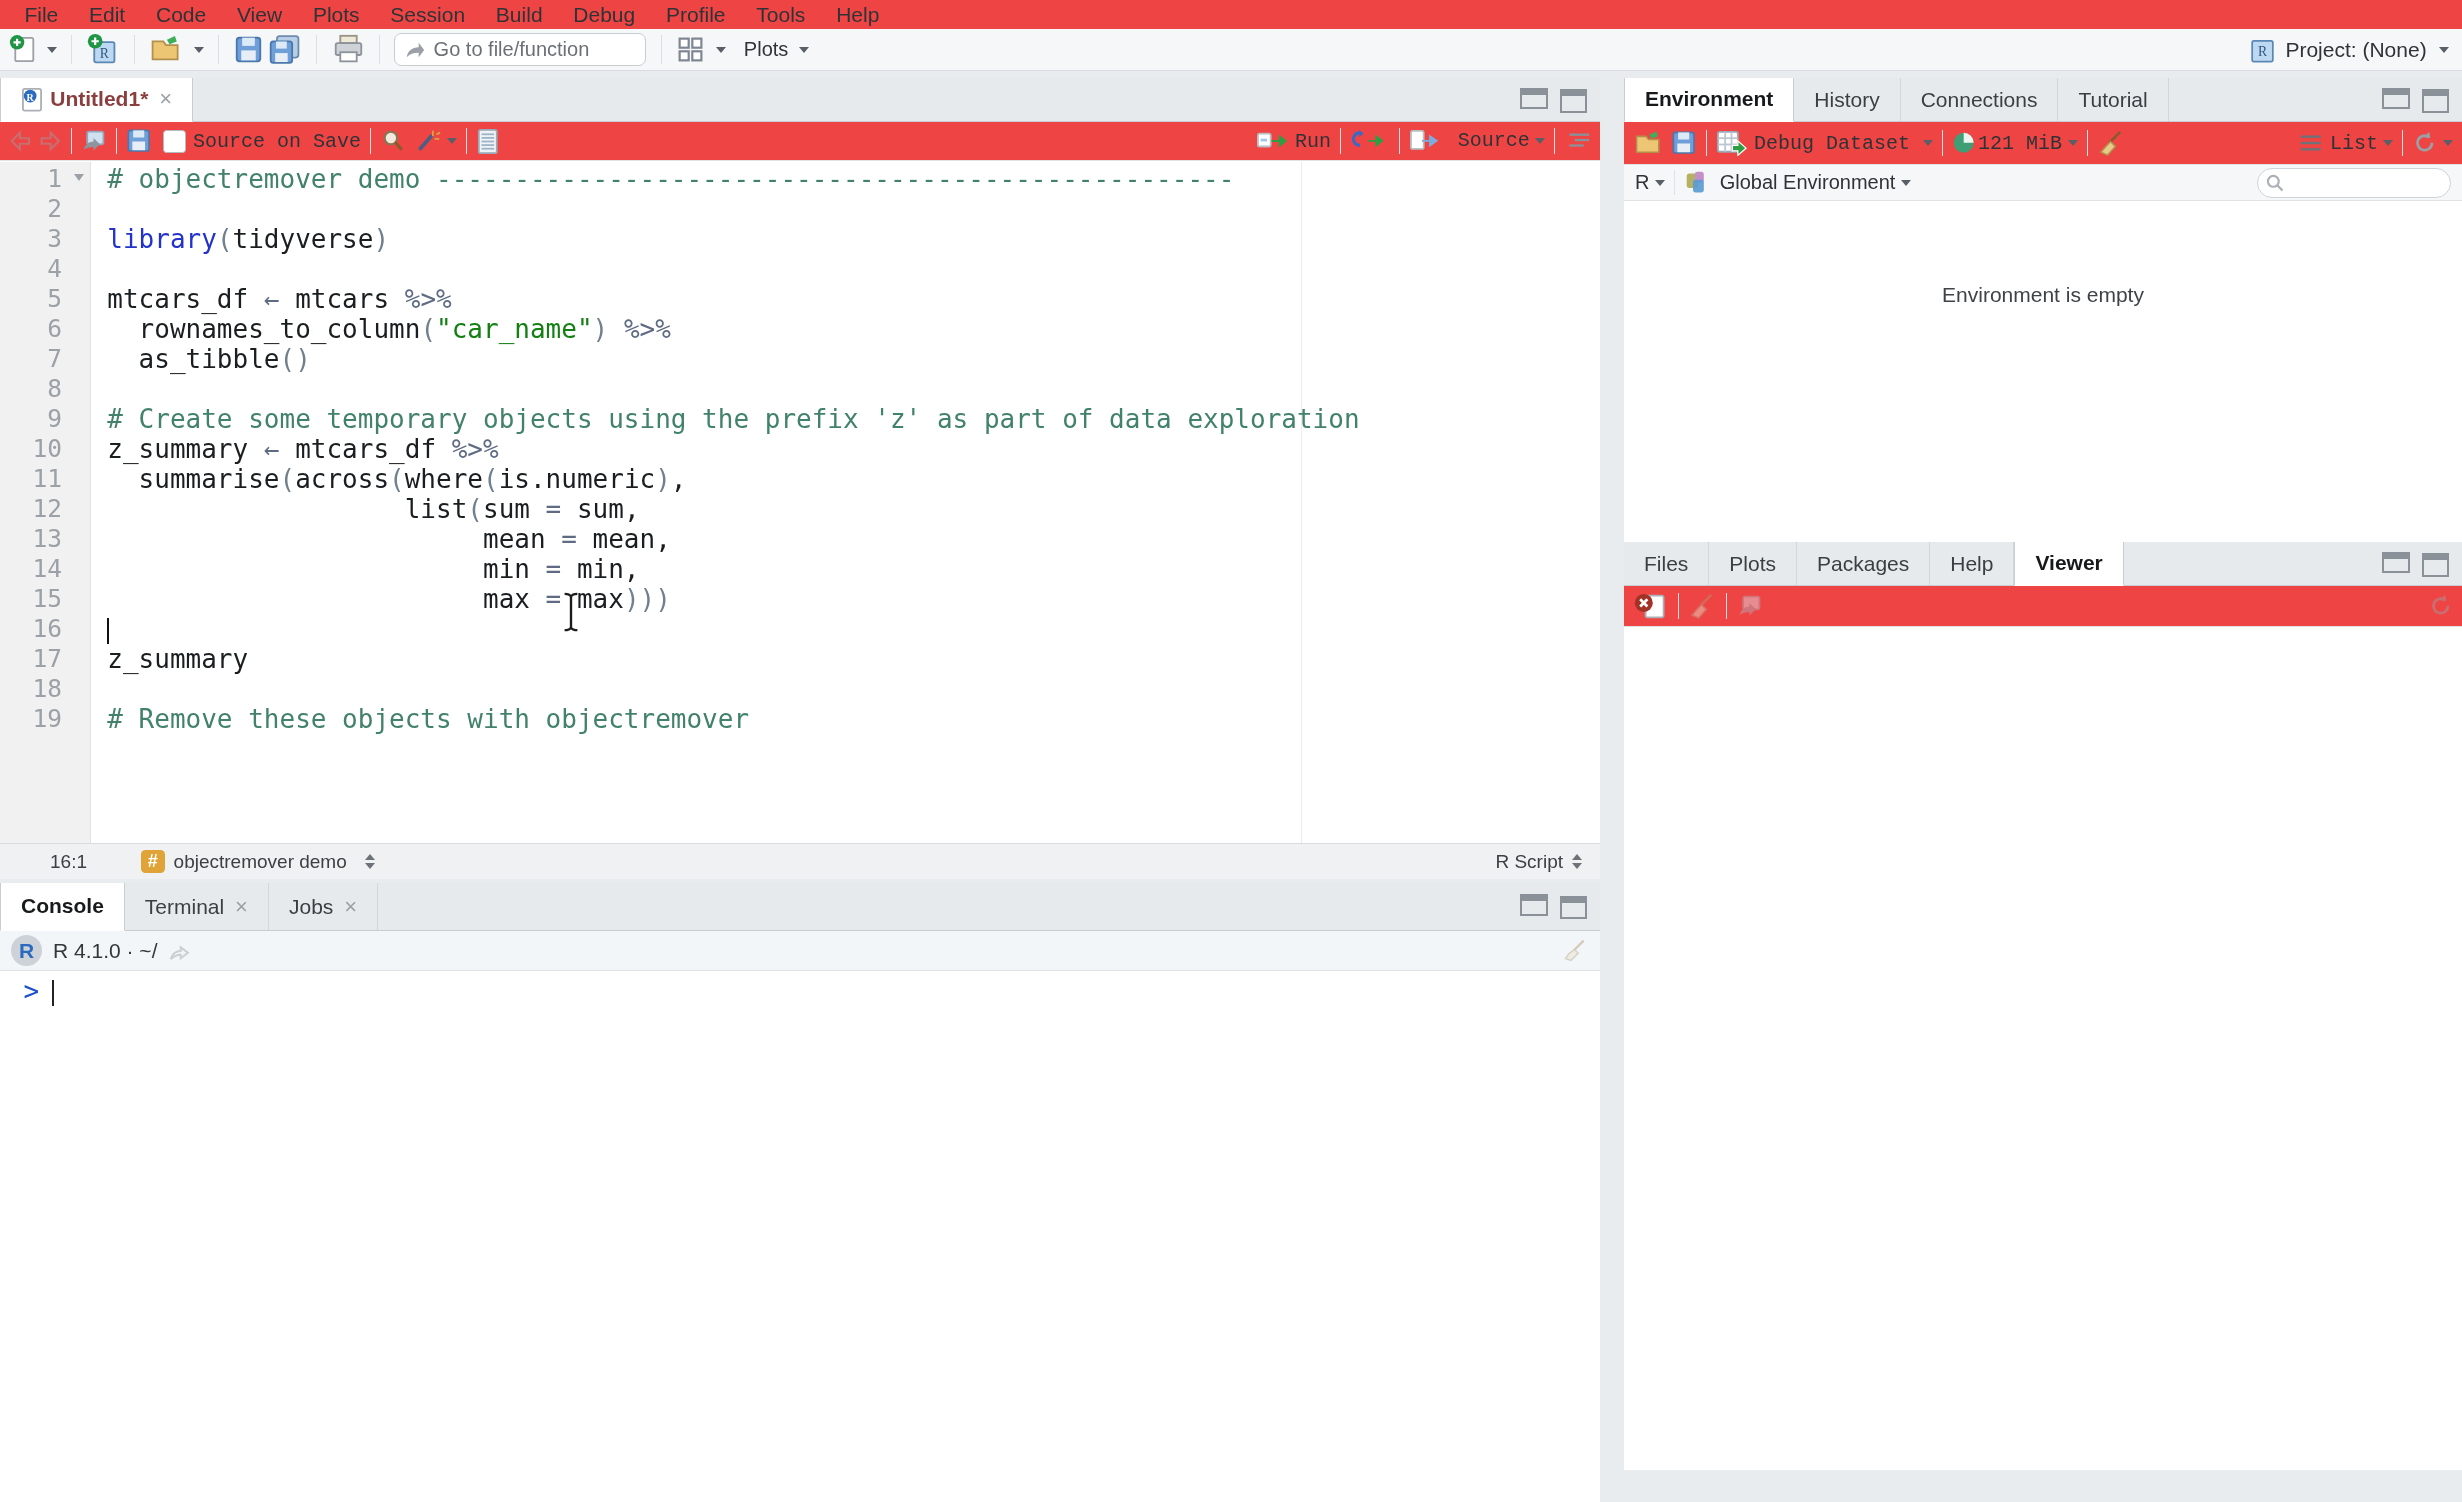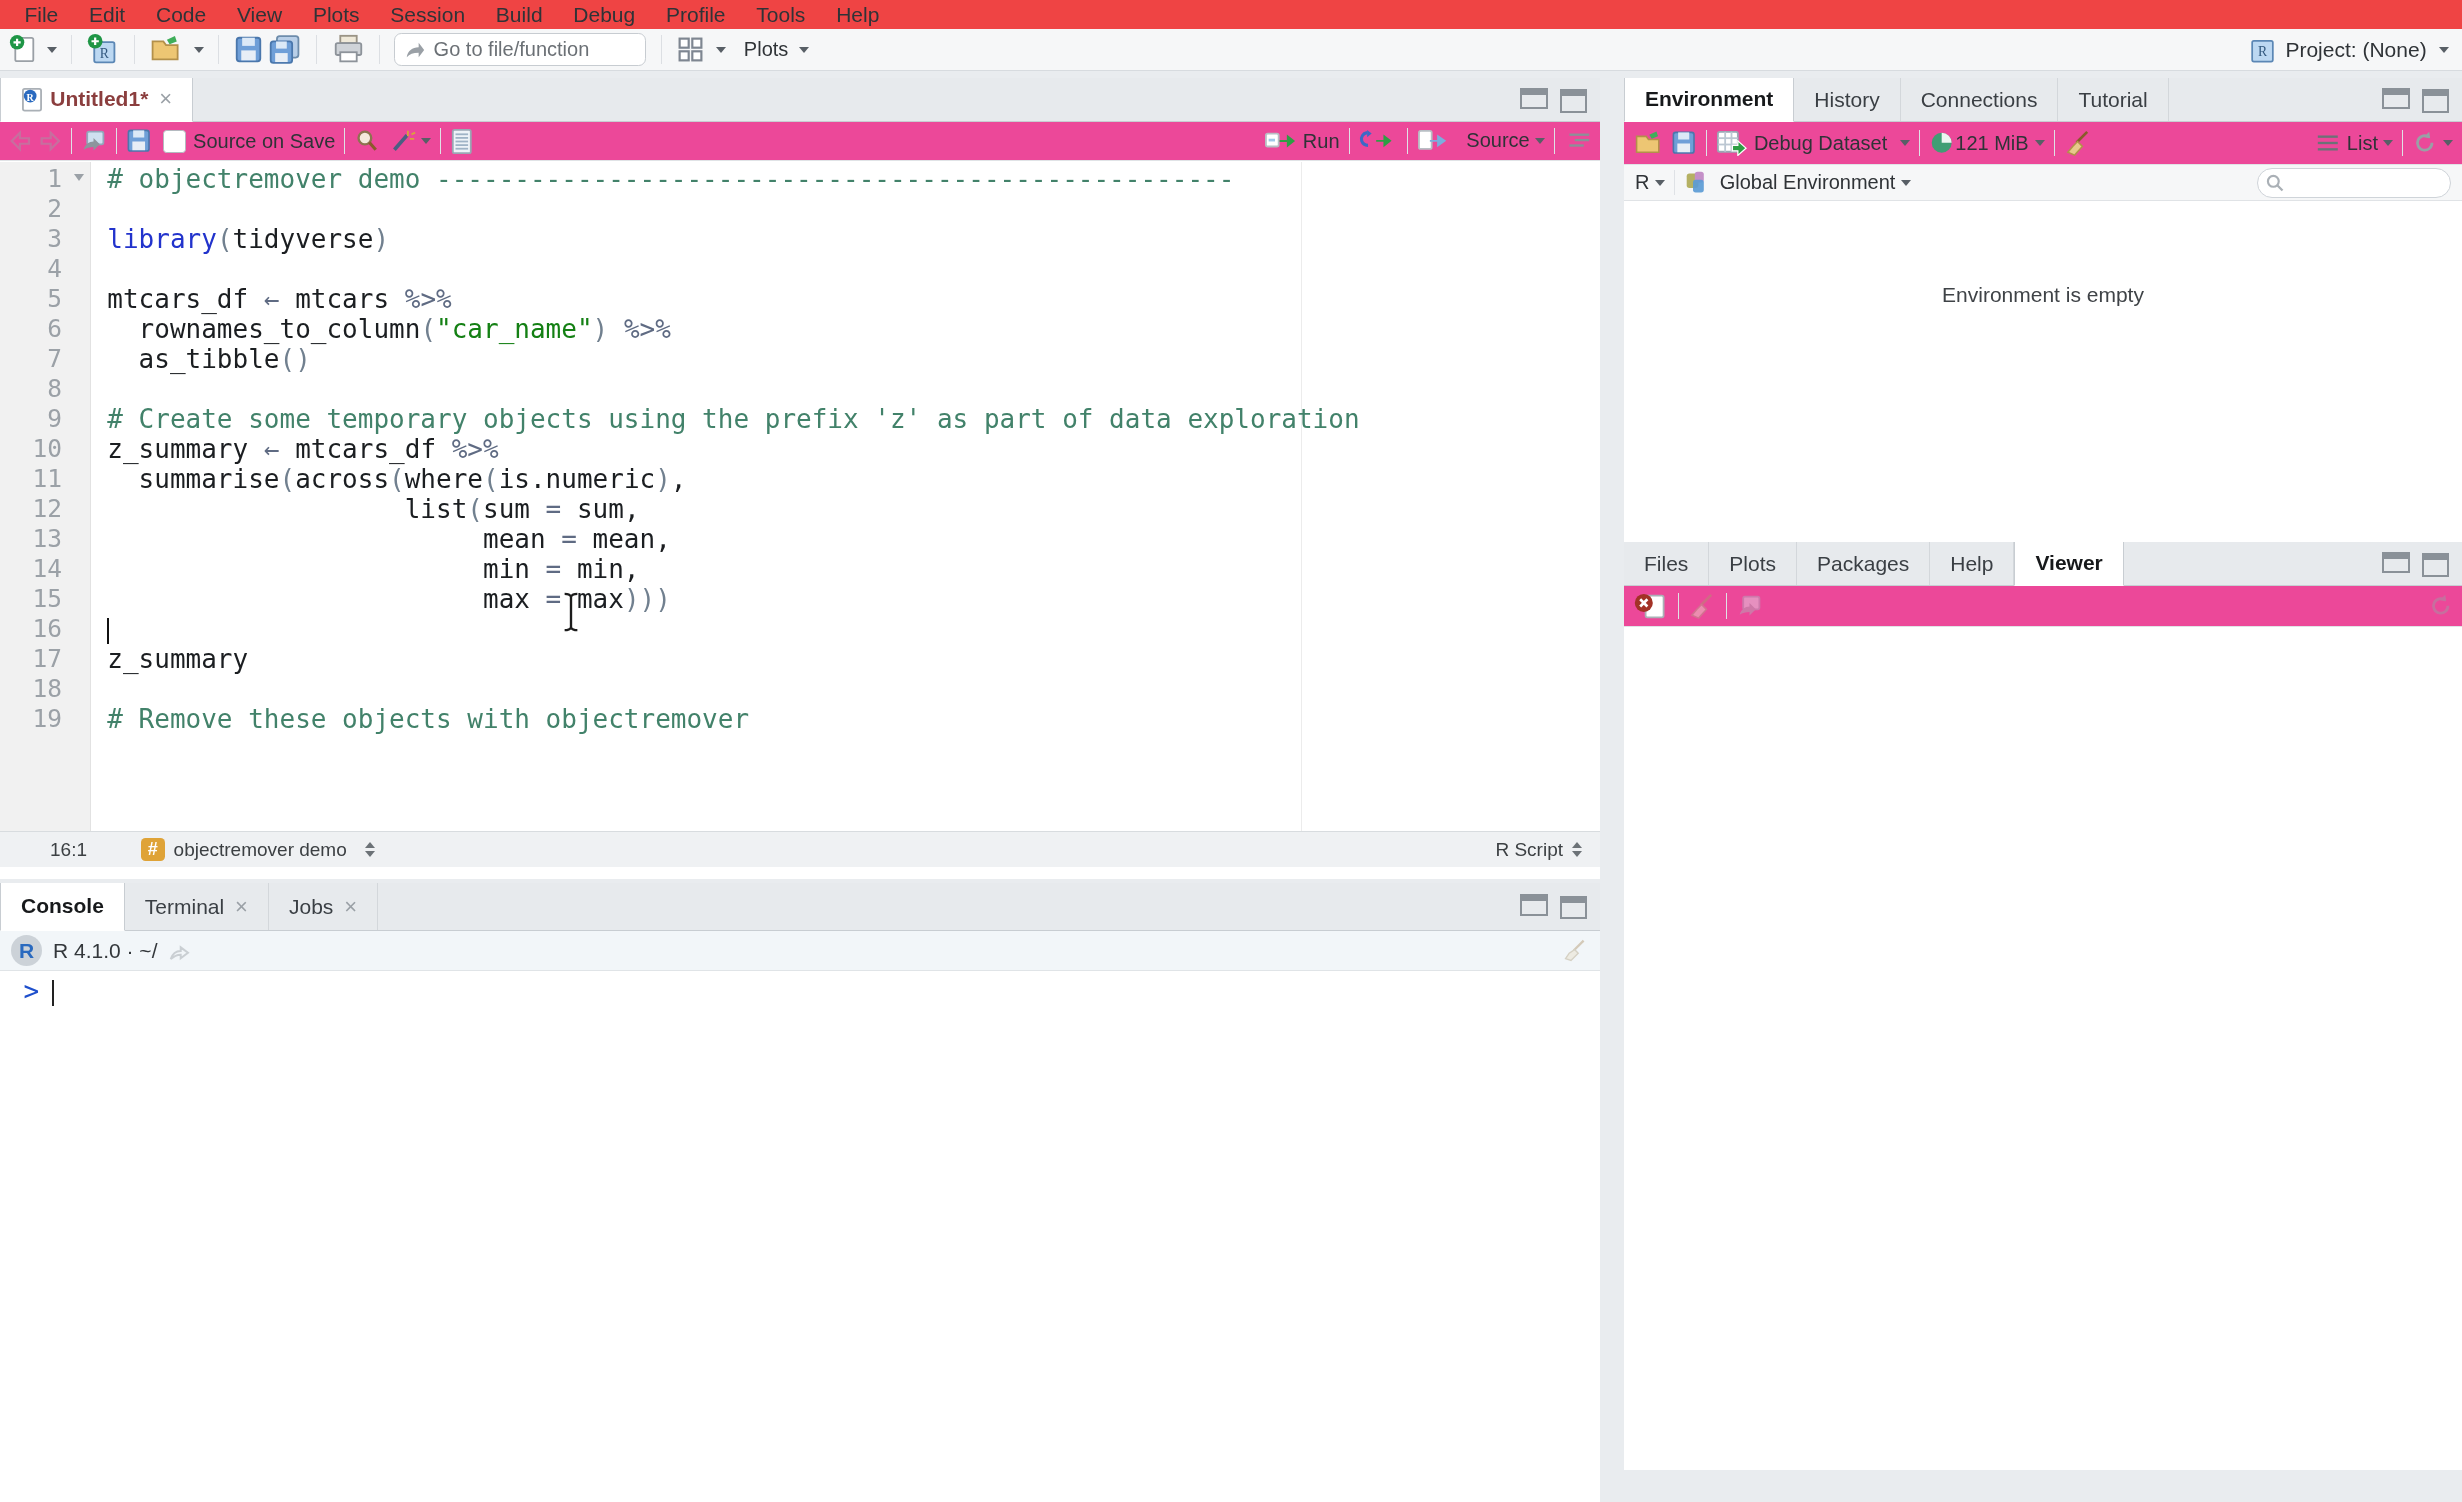--- a/index.html
+++ b/index.html
@@ -22,42 +22,42 @@
   .pane { position:absolute; background:#fff; }
   .tabstrip { display:flex; align-items:stretch; background:#e7eaed; border-bottom:0.9px solid #c8cdd2; height:44px; position:relative; }
   .tab { display:flex; align-items:center; padding:0 20px; font-size:21px; color:#3a3f44; border-right:0.9px solid #d3d7db; gap:7.3px; cursor:default; }
   .tab.active { background:#fff; border-bottom:0.9px solid #fff; margin-bottom:-0.9px; font-weight:bold; color:#17191b; border-left:0.9px solid #c8cdd2; border-right:0.9px solid #c8cdd2; }
   .tab .close-x { color:#9aa0a6; font-size:22px; font-weight:normal; margin-left:3.6px; }
   .winbtns { position:absolute; right:12.7px; top:11px; display:flex; gap:11px; }
   .win-min { width:31px; height:22px; position:relative; }
   .win-min::after { content:""; position:absolute; left:1.8px; right:1.8px; bottom:1.8px; height:12.7px; border:2.7px solid #8a9198; border-top-width:7.3px; }
   .win-max { width:27px; height:23.6px; border:2.7px solid #8a9198; border-top-width:7.3px; }
 
-  .subtoolbar { height:39px; background:#ec4899; border-bottom:0.9px solid #e0e3e6; display:flex; align-items:center; padding:14px 9px; }
+  .subtoolbar { height:39px; background:#ef4444; border-bottom:0.9px solid #e0e3e6; display:flex; align-items:center; padding:14px 9px;font-family:Liberation Mono, monospace; }
   .sub-sep { width:0.9px; height:25.4px; background:#dfe2e6; margin:0 9px; }
   .tb-label { font-size:20px; color:#2f3337; }
 
   
   #editor-body { position:absolute; left:0; top:84px; right:0; bottom:36px; background:#fff; overflow:hidden; }
   #gutter-bg { position:absolute; left:0; top:0; width:91px; height:100%; background:#f1f1f1; border-right:0.9px solid #e2e2e2; }
   #margin-line { position:absolute; left:1301px; top:0; width:0.9px; height:100%; background:#ececec; }
   #editor-lines { position:absolute; left:0; top:1.8px; right:0; font-family:"DejaVu Sans Mono", monospace; font-size:26px; line-height:30px; white-space:pre; }
   .code-line { display:flex; height:30px; }
   .gutter-num { width:91px; flex:none; text-align:right; padding-right:29px; color:#9ba1a7; font-size:24.5px; position:relative; }
   .fold-arrow { position:absolute; right:7.3px; top:10px; width:0; height:0; border-left:5.4px solid transparent; border-right:5.4px solid transparent; border-top:7.3px solid #9ba1a7; }
   .line-text { padding-left:16.3px; color:#1b1e21; }
   .tok-comment { color:#42826a; }
   .tok-keyword { color:#2233cc; }
   .tok-string  { color:#148014; }
   .tok-operator{ color:#5f6b83; }
   .tok-paren   { color:#71808f; }
   .tok-normal  { color:#1b1e21; }
   .text-caret { display:inline-block; width:1.8px; height:26px; background:#111; vertical-align:text-bottom; }
 
-  #editor-status { position:absolute; left:0; bottom:12px; width:100%; height:36px; background:#eff1f3; border-top:0.9px solid #d8dcdf; display:flex; align-items:center; font-size:19px; color:#3c4043; }
+  #editor-status { position:absolute; left:0; bottom:0; width:100%; height:36px; background:#eff1f3; border-top:0.9px solid #d8dcdf; display:flex; align-items:center; font-size:19px; color:#3c4043; }
   .hash-badge { width:23.6px; height:23.6px; background:#dfa337; border-radius:4.5px; color:#fff; font-size:18px; font-weight:bold; display:flex; align-items:center; justify-content:center; }
   .updown { display:inline-flex; flex-direction:column; gap:2.7px; margin-left:9px; }
   .updown i { width:0; height:0; border-left:5.4px solid transparent; border-right:5.4px solid transparent; display:block; }
   .updown .u { border-bottom:6.4px solid #6c7277; }
   .updown .d { border-top:6.4px solid #6c7277; }
 
   
   #console-header { height:40px; background:#f2f6f9; border-bottom:0.9px solid #e0e4e7; display:flex; align-items:center; padding:0 11px; gap:11px; font-size:21px; color:#33373b; }
   .r-circle { width:31px; height:31px; border-radius:50%; background:#ccd2d8; color:#2a6abf; font-weight:bold; font-size:21px; display:flex; align-items:center; justify-content:center; }
   #console-body { font-family:"DejaVu Sans Mono", monospace; font-size:26px; line-height:31px; padding:5.4px 0 0 23.6px; }

